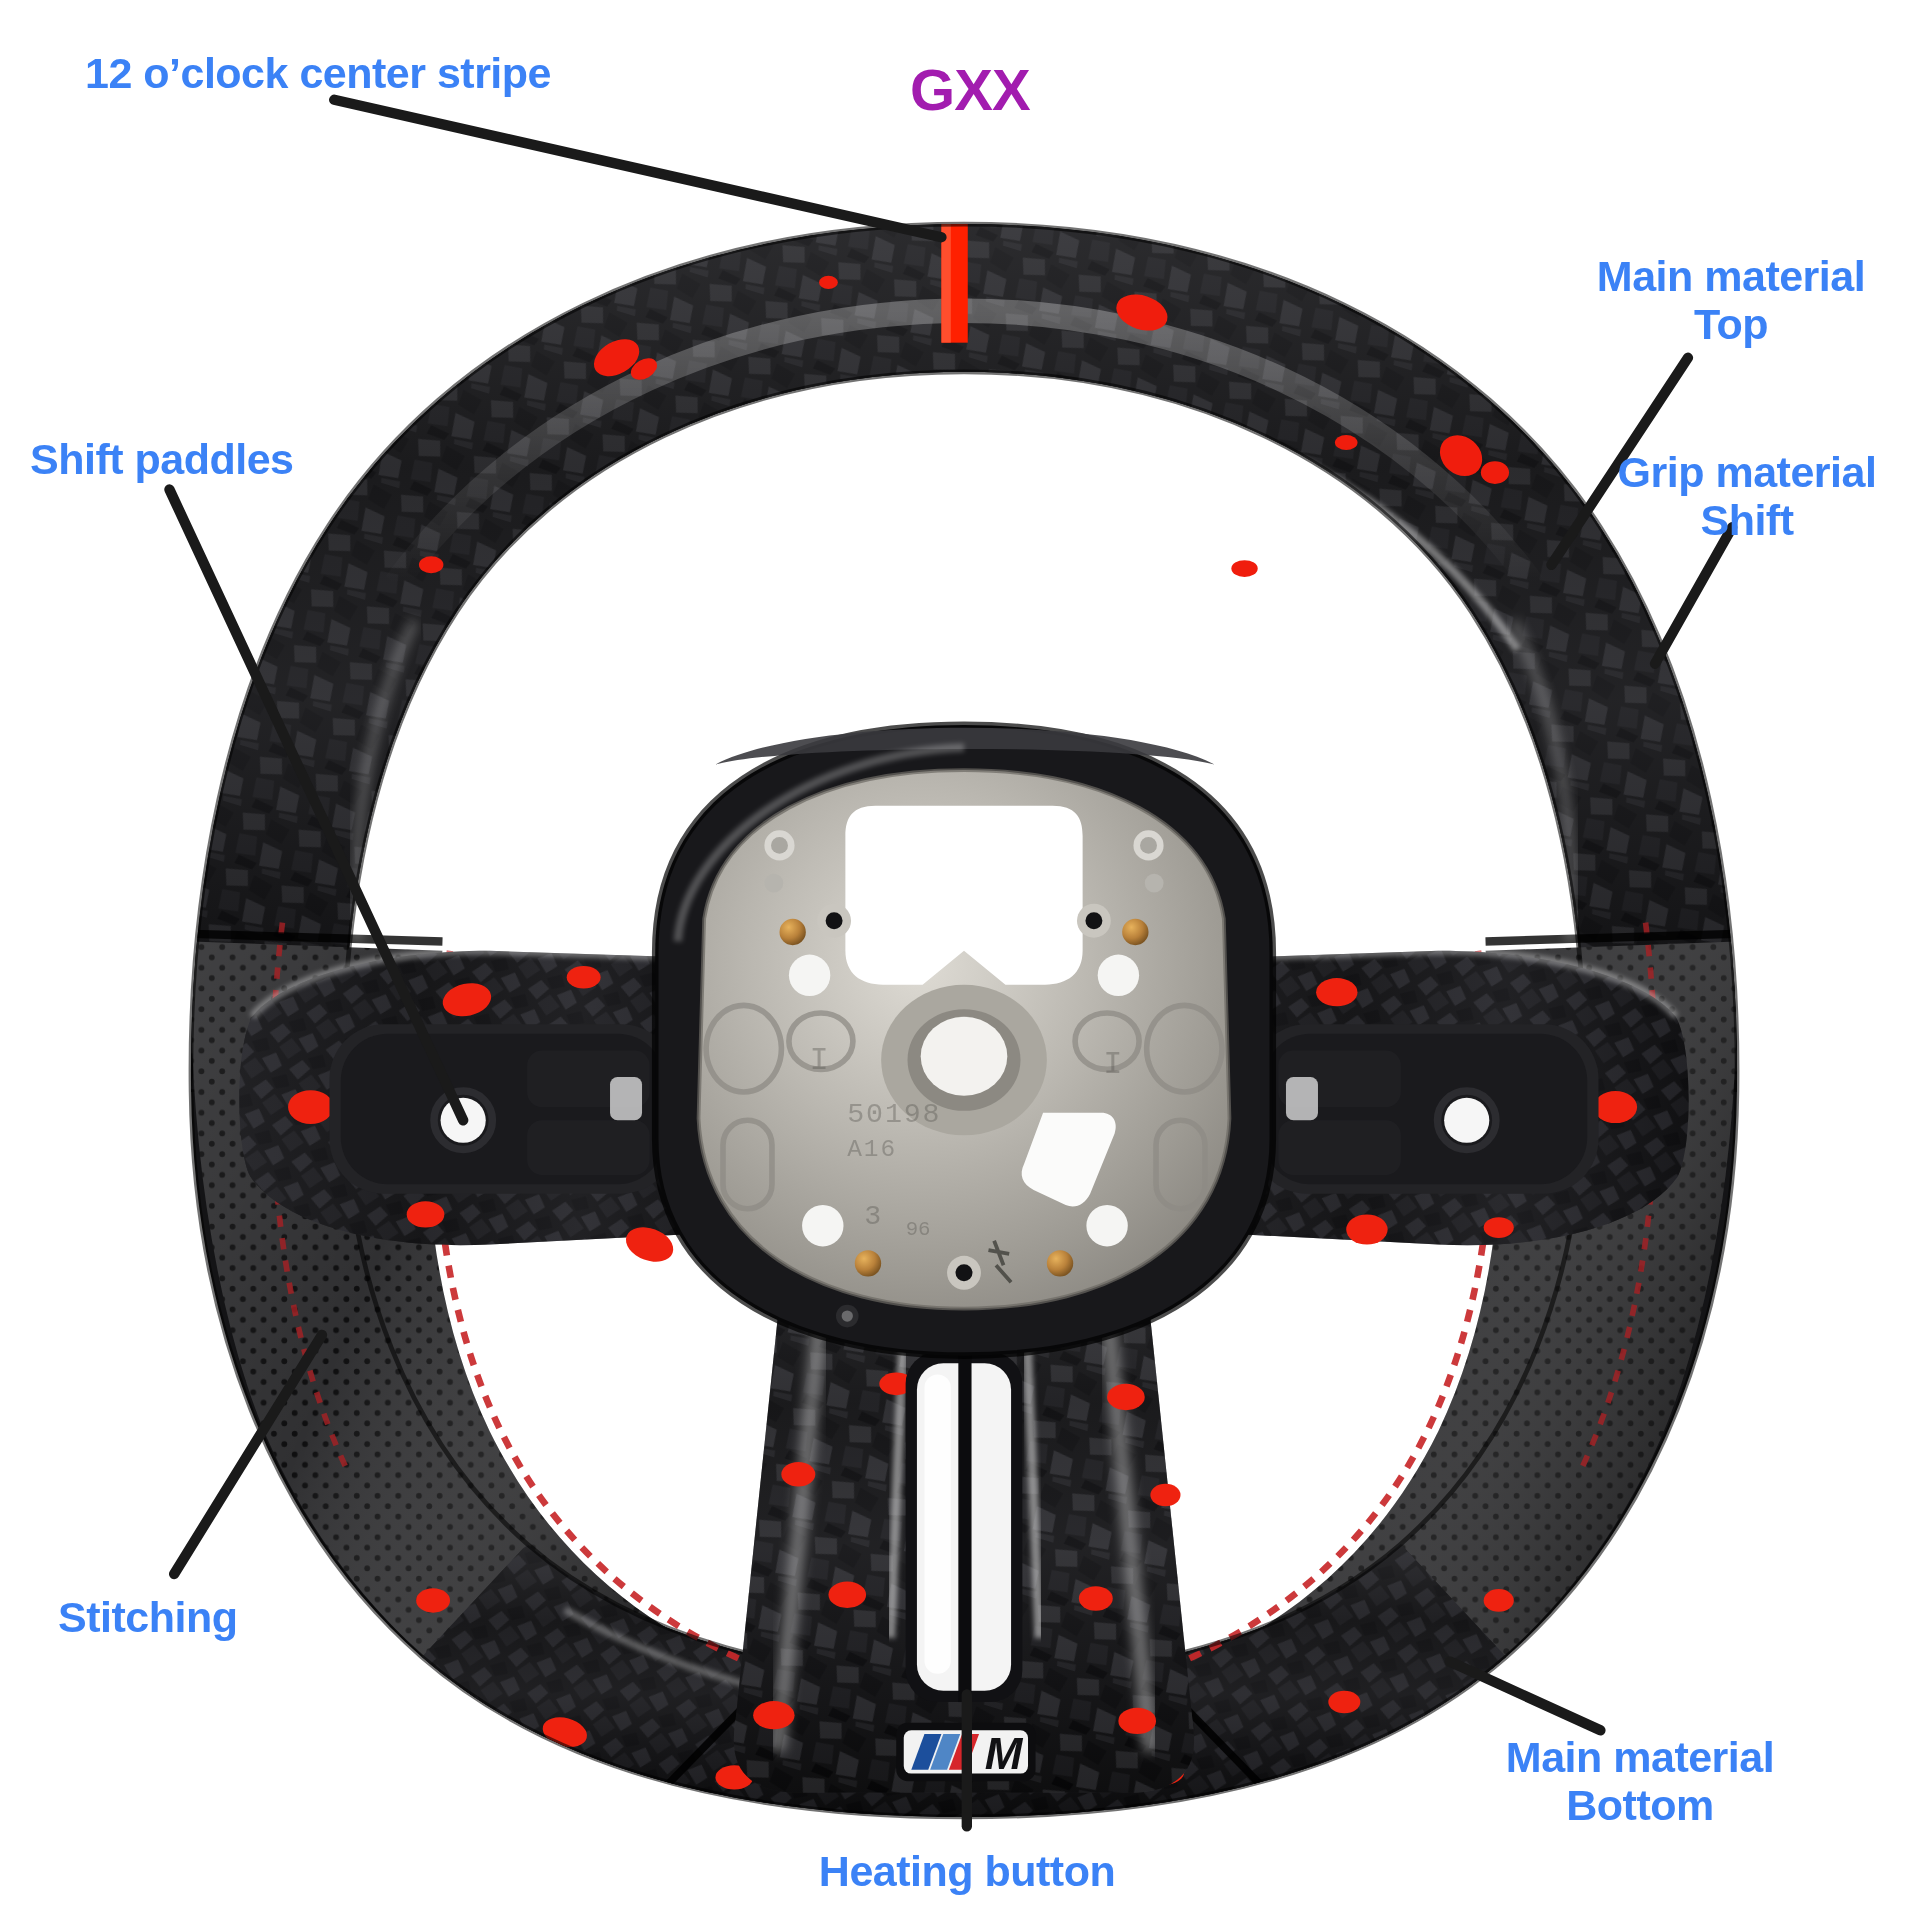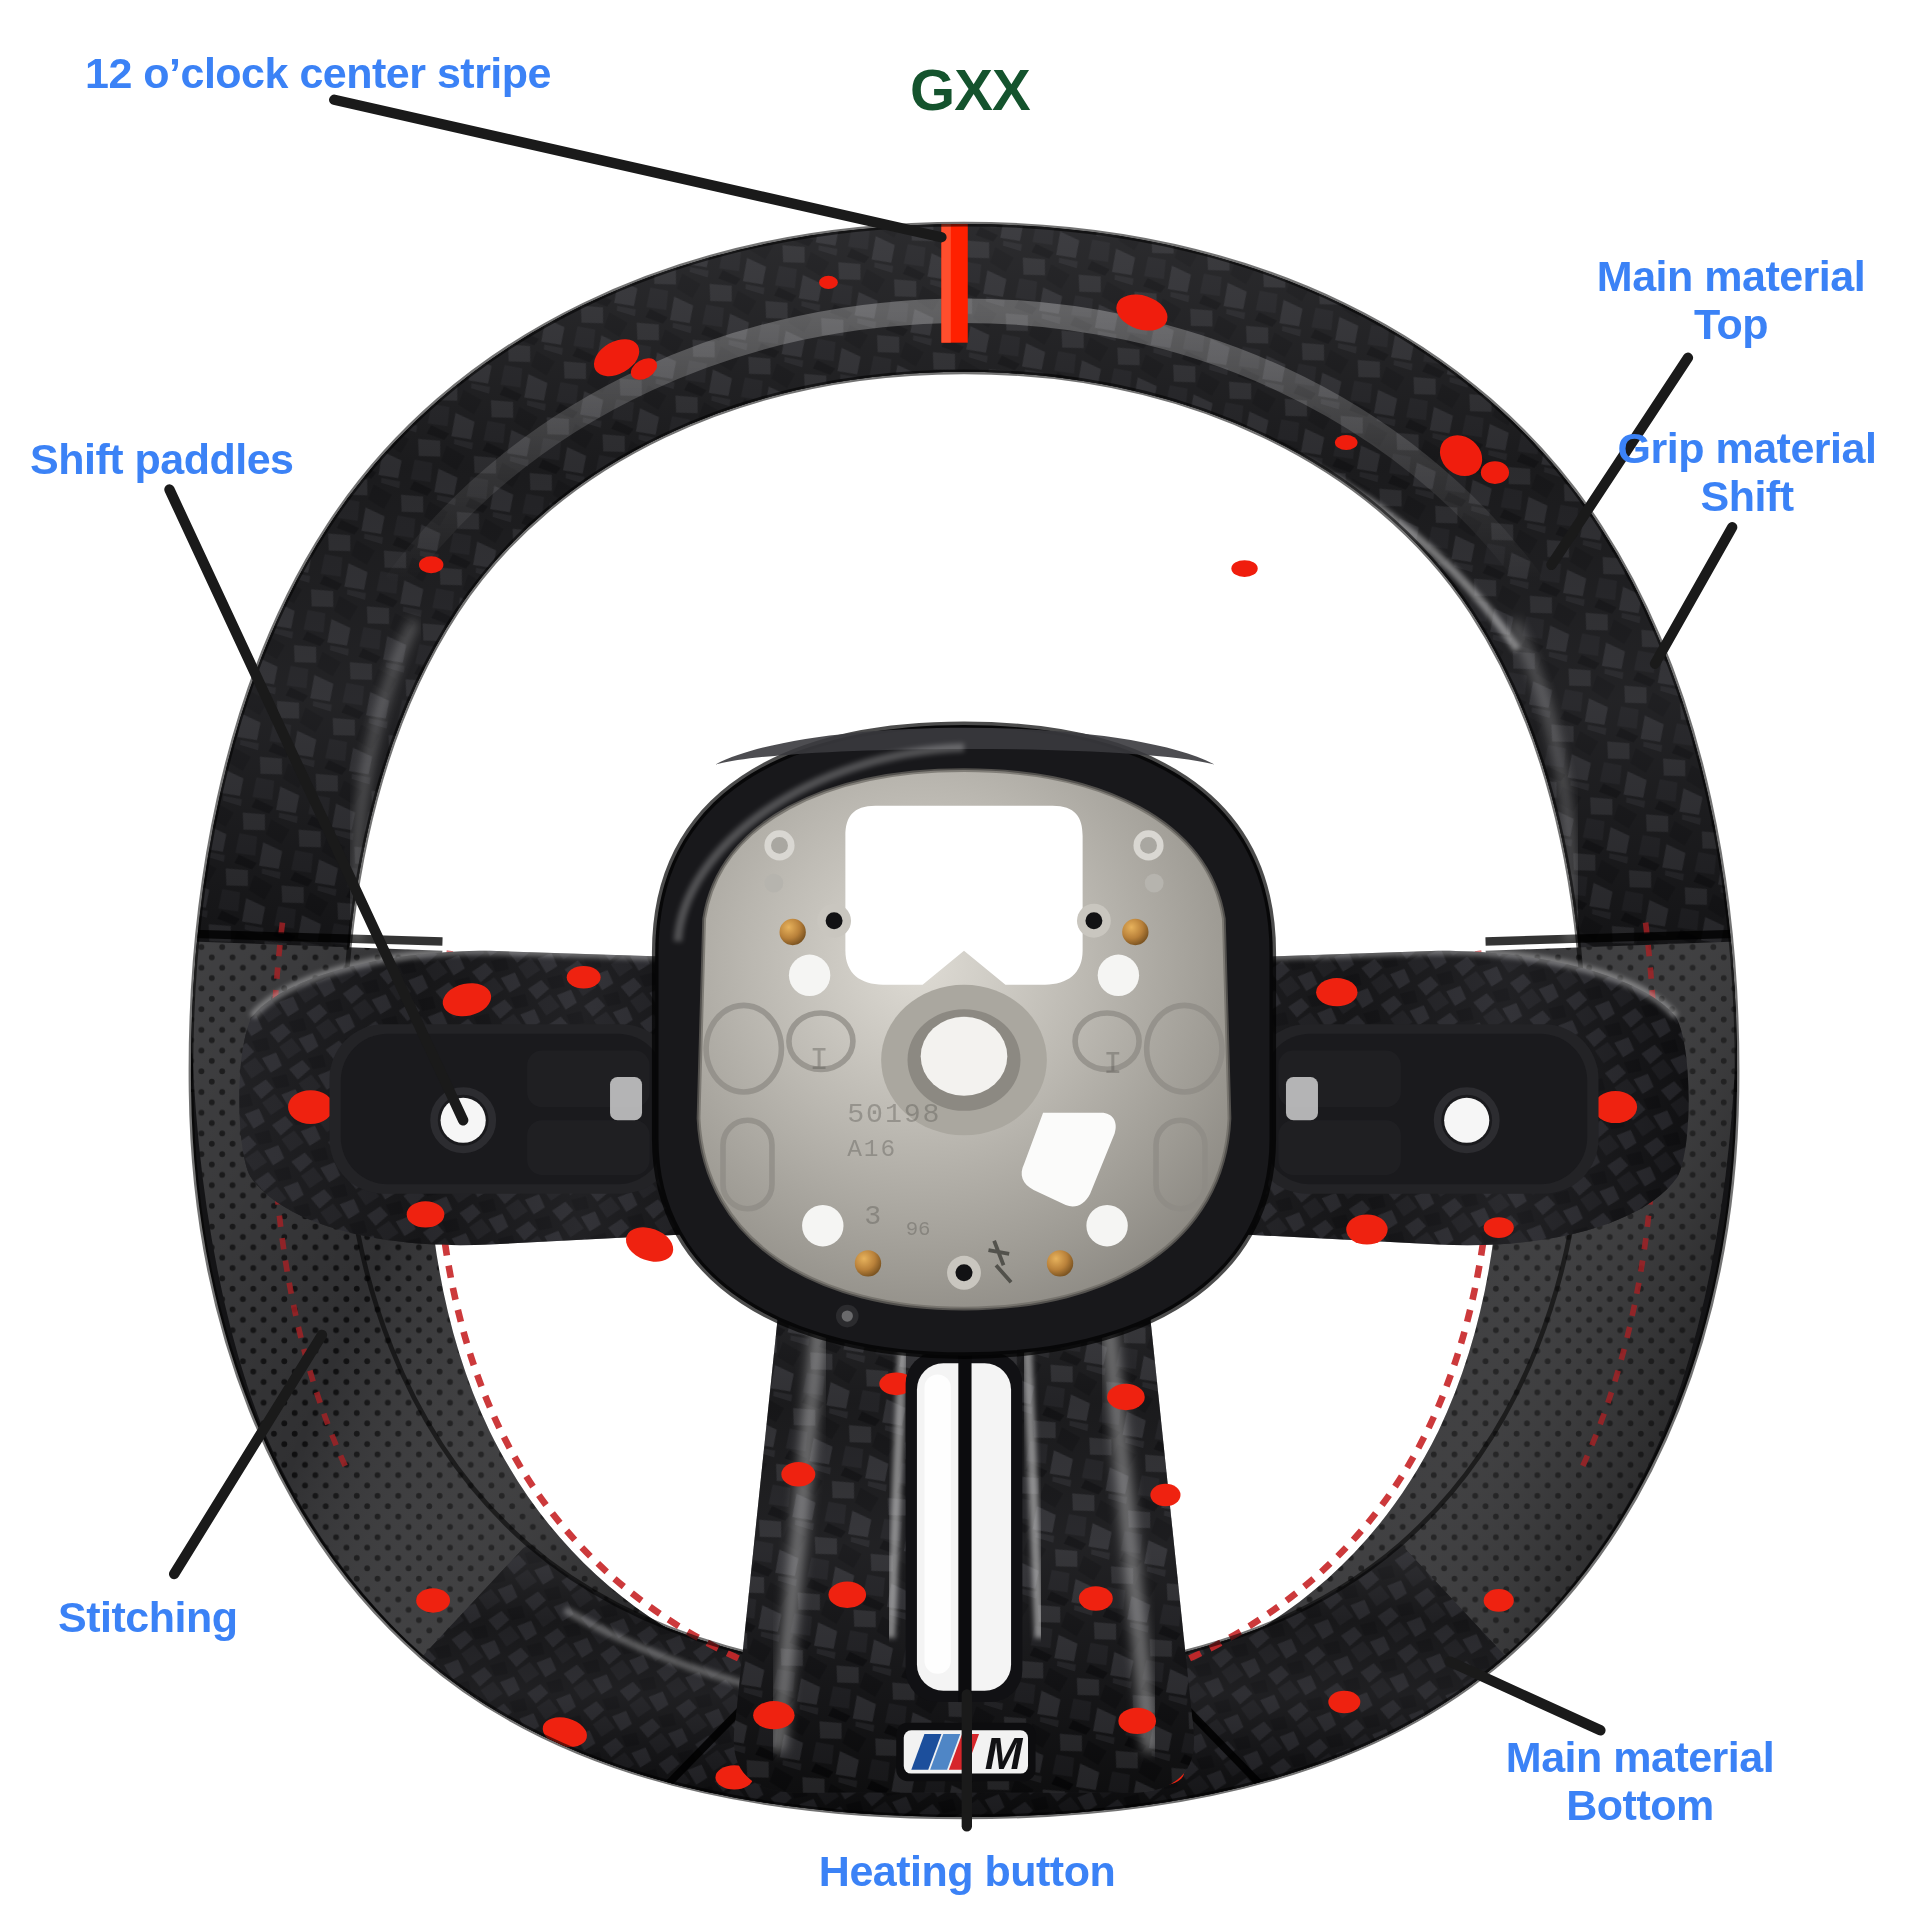--- a/index.html
+++ b/index.html
@@ -12,21 +12,21 @@
   #stage{position:absolute;inset:0;background:#ffffff;}
 
   
   .callout{
     position:absolute;color:#3b82f6;font-weight:700;
     font-family:"Liberation Sans",sans-serif;
     letter-spacing:-0.5px;line-height:1.12;white-space:nowrap;
   }
   .callout.l1{font-size:43px;}
   .title{
-    position:absolute;color:#14532d;font-weight:700;font-size:58px;
+    position:absolute;color:#a21caf;font-weight:700;font-size:58px;
     letter-spacing:-0.9px;white-space:nowrap;
     font-family:"Liberation Sans",sans-serif;
   }
 
   
   #vec{position:absolute;left:0;top:0;width:1928px;height:1928px;}
 </style>
 </head>
 <body>
 
@@ -435,21 +435,21 @@
   </svg>
 
   <div id="callout-layer">
       <div class="callout l1" style="left: 85px; top: 49px;">
         <div>12 o’clock center stripe</div>
       </div>
       <div class="callout l1" style="left: 1731px; top: 252px; transform: translateX(-50%); text-align: center;">
         <div>Main material</div>
         <div>Top</div>
       </div>
-      <div class="callout l1" style="left: 1747px; top: 424px; transform: translateX(-50%); text-align: center;">
+      <div class="callout l1" style="left: 1747px; top: 448px; transform: translateX(-50%); text-align: center;">
         <div>Grip material</div>
         <div>Shift</div>
       </div>
       <div class="callout l1" style="left: 30px; top: 435px;">
         <div>Shift paddles</div>
       </div>
       <div class="callout l1" style="left: 58px; top: 1593px;">
         <div>Stitching</div>
       </div>
       <div class="callout l1" style="left: 1640px; top: 1733px; transform: translateX(-50%); text-align: center;">

